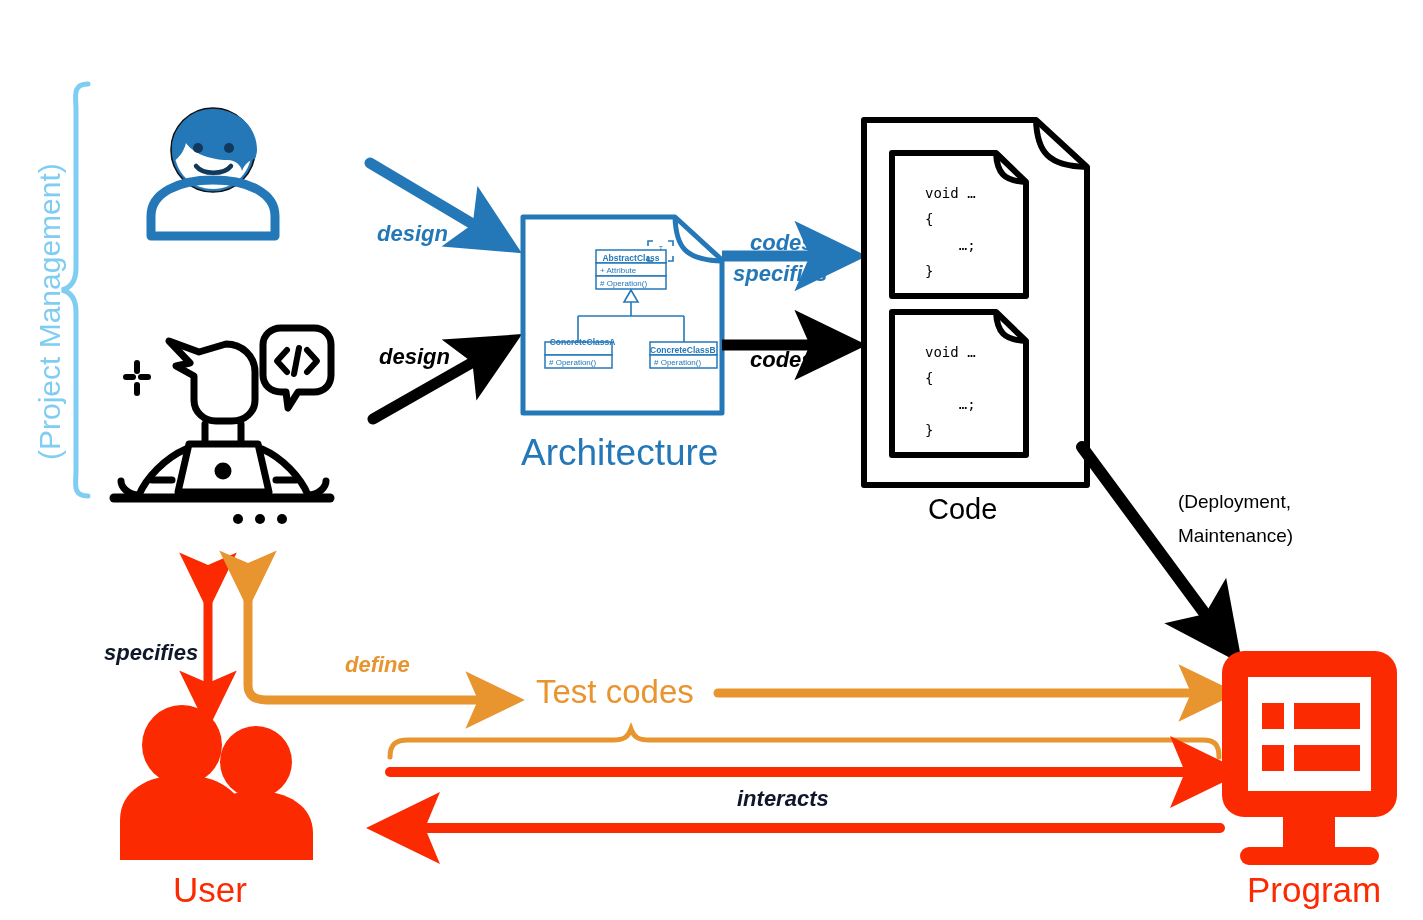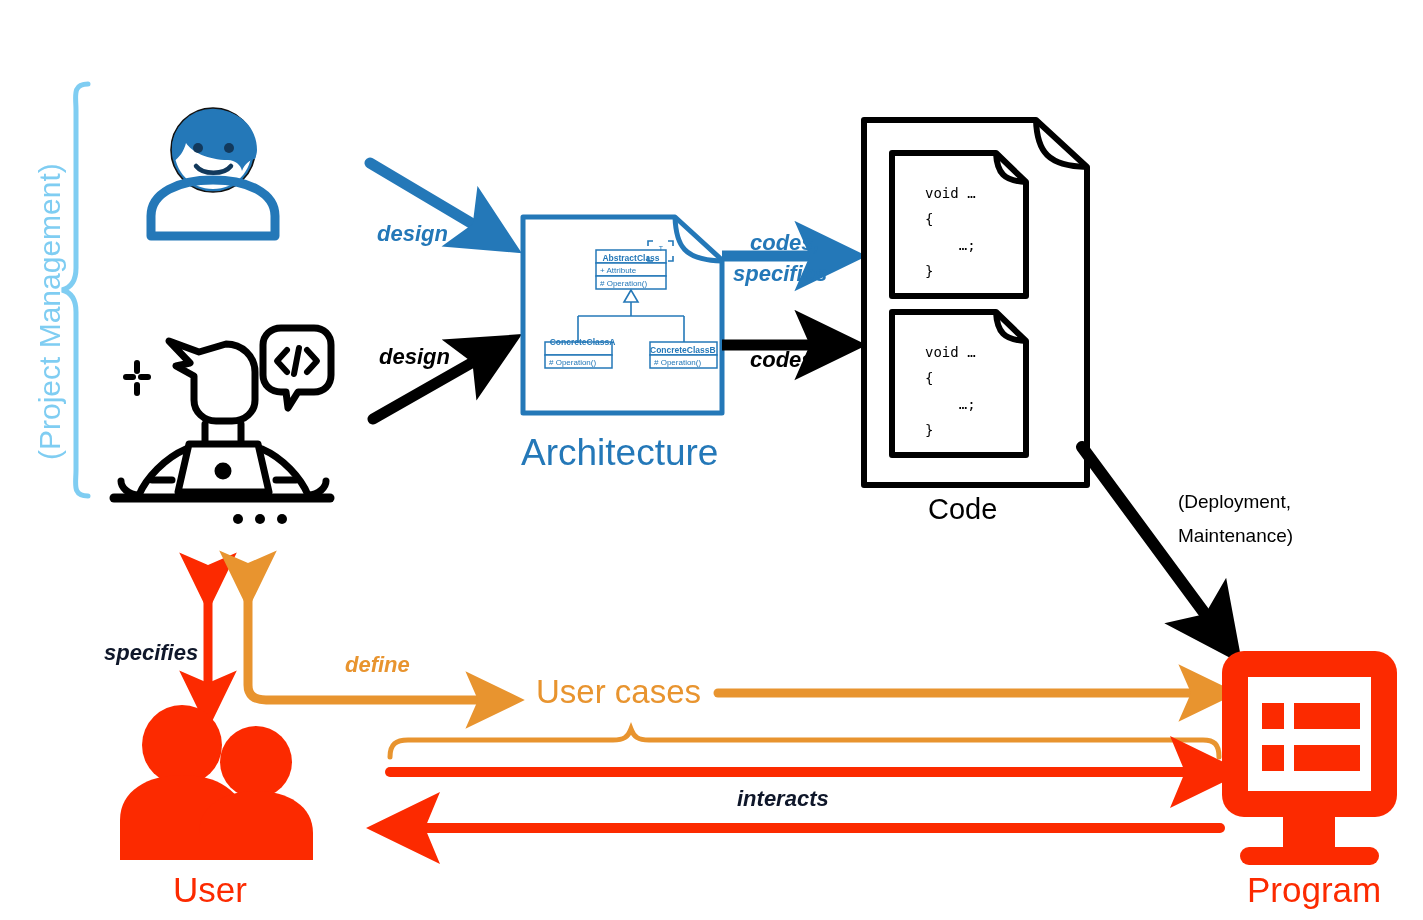--- a/index.html
+++ b/index.html
@@ -313,21 +313,21 @@
   <div class="lbl t-code" style="left:928px; top:494px;">Code</div>
 
 
   <div class="lbl t-deploy" style="left:1178px; top:490px;">(Deployment,</div>
   <div class="lbl t-deploy" style="left:1178px; top:524px;">Maintenance)</div>
 
   <div class="lbl it it-red" style="left:104px; top:641px;">specifies</div>
 
   <div class="lbl it it-orange" style="left:345px; top:653px;">define</div>
 
-  <div class="lbl t-testcases" style="left:530px; top:674px; background:#ffffff; padding:0 6px;">User cases</div>
+  <div class="lbl t-testcases" style="left:530px; top:674px; background:#ffffff; padding:0 6px;">Test codes</div>
 
   <div class="lbl it it-red" style="left:737px; top:787px;">interacts</div>
 
   <div class="lbl t-user" style="left:173px; top:871px;">User</div>
 
   <div class="lbl t-program" style="left:1247px; top:871px;">Program</div>
 
   <div class="uml-txt uml-name" style="left:596px; top:252.5px; width:70px;">AbstractClass</div>
   <div class="uml-txt" style="left:600px; top:266px; width:66px; text-align:left;">+ Attribute</div>
   <div class="uml-txt" style="left:600px; top:279px; width:66px; text-align:left;"># Operation()</div>

